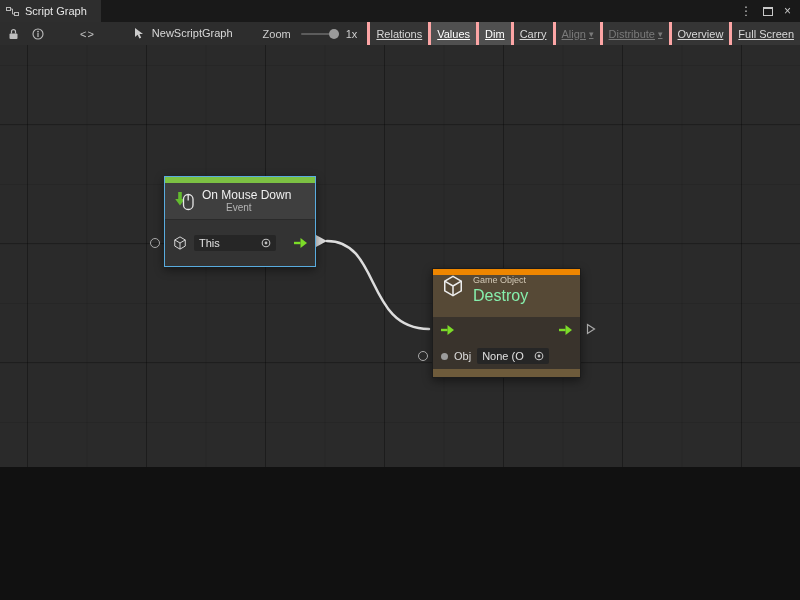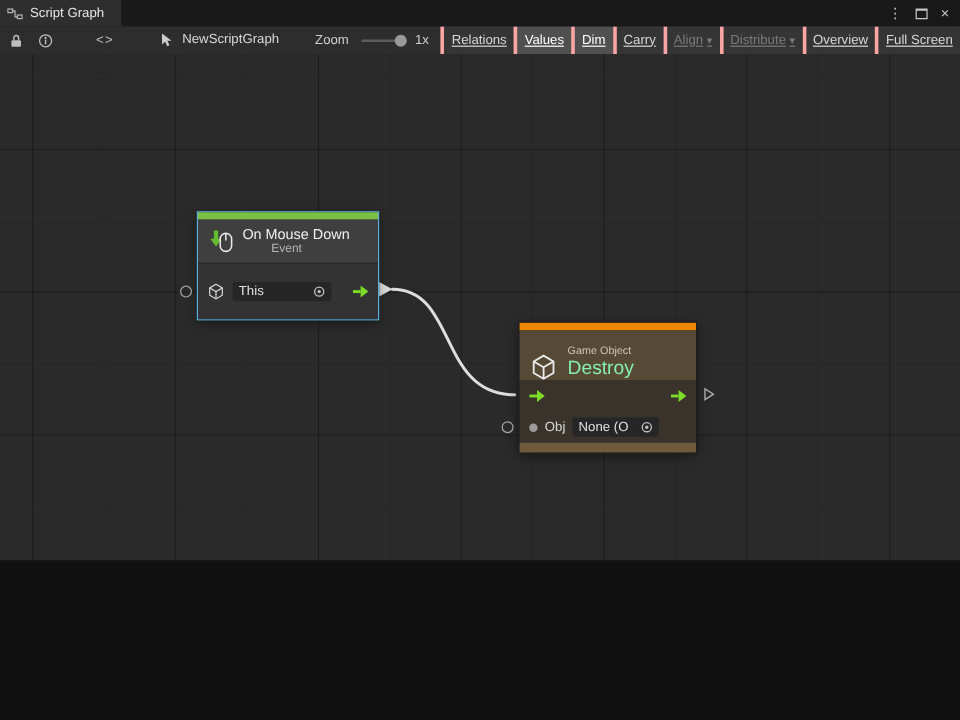--- a/index.html
+++ b/index.html
@@ -63,21 +63,21 @@
 
   .portcircle{position:absolute;left:-15px;top:50%;transform:translateY(-50%);
               width:8px;height:8px;border:1px solid #a8a8a8;border-radius:50%;background:transparent;}
   .valfield{display:flex;align-items:center;justify-content:space-between;gap:4px;background:#262626;
             border-radius:2px;padding:2px 5px;color:#e0e0e0;}
   .vf1{width:72px;}
   .vf2{width:62px;overflow:hidden;}
   .arrow-out{margin-left:auto;display:inline-flex;}
 
   .n2 .strip{background:#EE8600;}
-  .n2 .head{background:#564936;display:flex;align-items:flex-end;gap:9px;padding:0 9px;height:42px;}
+  .n2 .head{background:#564936;display:flex;align-items:flex-start;gap:9px;padding:0 9px;height:42px;}
   .n2 .cat{font-size:9px;color:#d3c9b6;}
   .n2 .title{font-size:16px;color:#86efac;}
   .n2 .body{background:#39332c;}
   .n2 .row{position:relative;height:26px;display:flex;align-items:center;gap:6px;padding:0 8px;}
   .porttri{position:absolute;right:-16px;top:50%;transform:translateY(-50%);}
   .dotport{width:7px;height:7px;border-radius:50%;background:#9c9c9c;}
   .objlabel{color:#dcdcdc;}
   .n2 .foot{height:8px;background:#6E5B3B;}
 </style>
 </head>

